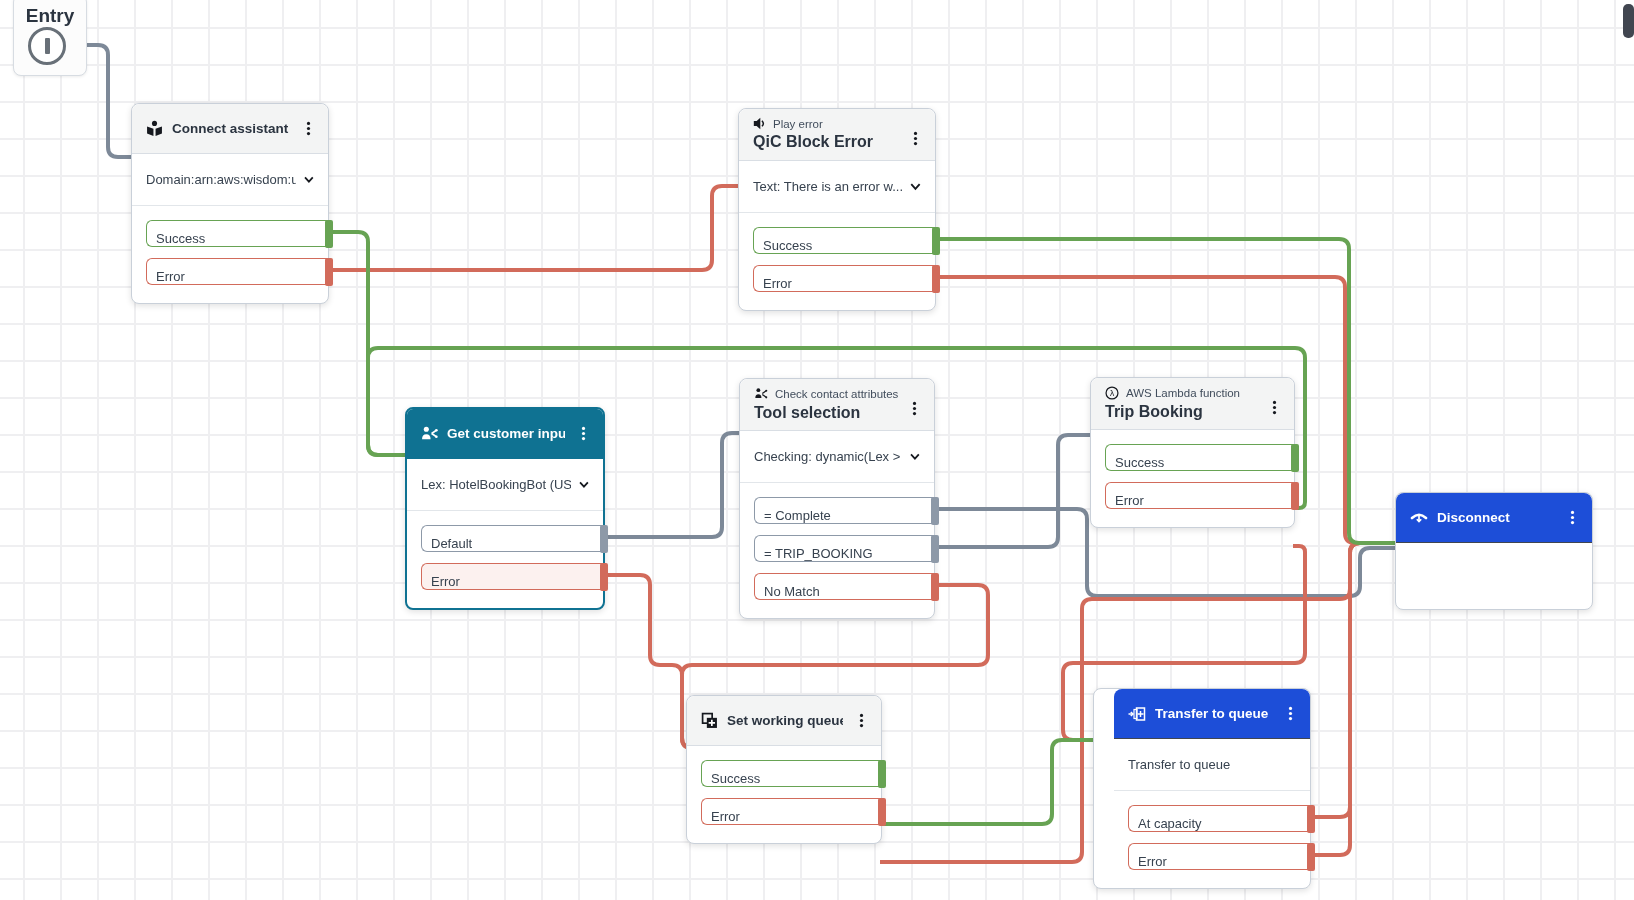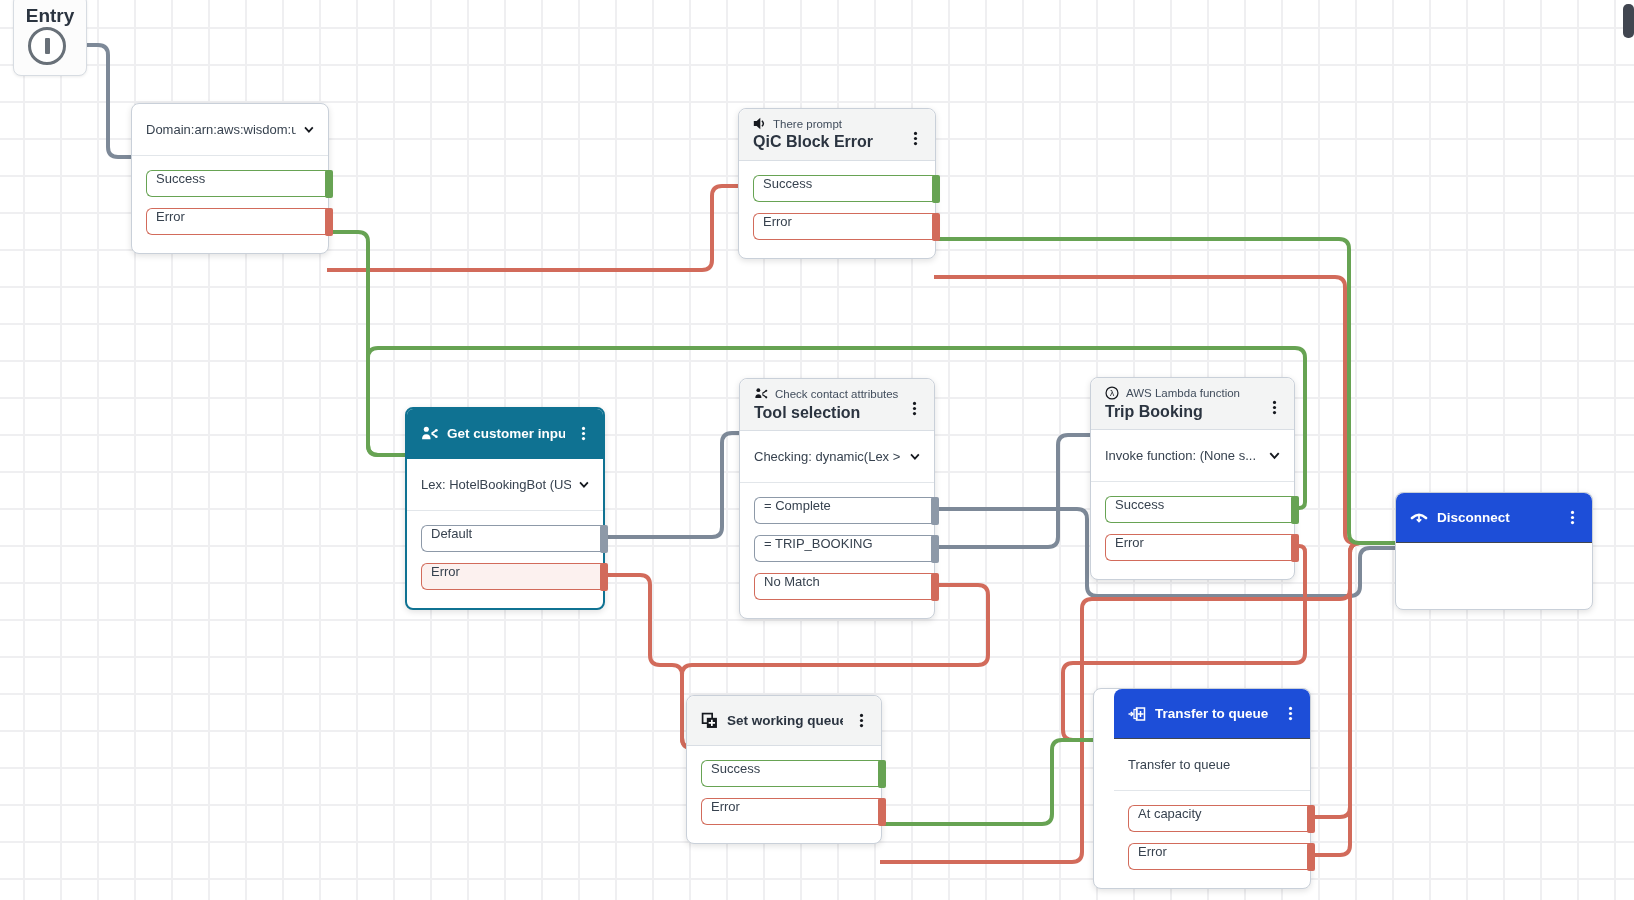--- a/index.html
+++ b/index.html
@@ -39,21 +39,21 @@
     display:flex;align-items:center;justify-content:space-between;gap:6px;
     height:52px;box-sizing:border-box;padding:0 12px 0 14px;
     border-bottom:1px solid #e2e6ea;font-size:13px;color:#37424f;
   }
   .param span{white-space:nowrap;overflow:hidden;}
   .param.no-div{border-bottom:none;}
   .ports{padding:14px 0 14px 0;}
   .port{
     position:relative;height:27px;margin:0 0 11px 14px;box-sizing:border-box;
     border:1.5px solid #8d99a8;border-right:none;border-radius:6px 0 0 6px;
-    display:flex;align-items:flex-start;padding-left:9px;font-size:13px;color:#37424f;
+    display:flex;align-items:flex-end;padding-left:9px;font-size:13px;color:#37424f;
     background:#fff;margin-right:-1px;
   }
   .port:last-child{margin-bottom:4px;}
   .port .stub{position:absolute;right:-4px;top:-1.5px;bottom:-1.5px;width:8px;border-radius:2px;}
   .port.p-green{border-color:#67a353;}.port.p-green .stub{background:#67a353;}
   .port.p-red{border-color:#d26b5b;}.port.p-red .stub{background:#d26b5b;}
   .port.p-gray{border-color:#8d99a8;}.port.p-gray .stub{background:#8d99a8;}
   .port.hl{background:#fcf1ef;}
   .entry-card{
     position:absolute;left:13px;top:-6px;width:72px;height:80px;background:#fcfcfc;
@@ -108,20 +108,37 @@
     </svg>
 
   <div class="entry-card">
     <div class="entry-label">Entry</div>
     <div class="entry-circle">
         <div class="bar"></div>
       </div>
   </div>
 
   <div class="node" style="left:131px;top:103px;width:196px;">
+    <div class="hd">
+      <span class="ic">
+        <svg width="17" height="17" viewBox="0 0 16 16" fill="#16191f">
+            <circle cx="8" cy="3.2" r="2.4"></circle>
+            <path d="M1 6 L7 8.2 L7 15 L1 12.8 Z"></path>
+            <path d="M15 6 L9 8.2 L9 15 L15 12.8 Z"></path>
+          </svg>
+      </span>
+      <span class="t">Connect assistant</span>
+      <span class="kebab">
+        <svg width="15" height="17" viewBox="0 0 16 16" fill="#16191f">
+            <circle cx="8" cy="2.6" r="1.7"></circle>
+            <circle cx="8" cy="8" r="1.7"></circle>
+            <circle cx="8" cy="13.4" r="1.7"></circle>
+          </svg>
+      </span>
+    </div>
     <div class="param">
       <span>Domain:arn:aws:wisdom:u...</span>
       <svg width="15" height="15" viewBox="0 0 16 16" fill="none" stroke="#16191f" stroke-width="2">
           <polyline points="3.5,5.5 8,10.5 12.5,5.5"></polyline>
         </svg>
     </div>
     <div class="ports">
       <div class="port p-green">
           <span>Success</span>
           <i class="stub"></i>
@@ -136,31 +153,37 @@
   <div class="node" style="left:738px;top:108px;width:196px;">
     <div class="hd two">
       <div class="hd2col">
         <div class="typerow">
           <span class="ic">
             <svg width="13" height="13" viewBox="0 0 16 16">
                 <polygon points="1,5 4.5,5 9,1 9,15 4.5,11 1,11" fill="#16191f"></polygon>
                 <path d="M11,4.5 Q14.5,8 11,11.5" fill="none" stroke="#16191f" stroke-width="1.8"></path>
               </svg>
           </span>
-          <span>There prompt</span>
+          <span>Play error</span>
         </div>
         <span class="t">QiC Block Error</span>
       </div>
       <span class="kebab">
         <svg width="15" height="17" viewBox="0 0 16 16" fill="#16191f">
             <circle cx="8" cy="2.6" r="1.7"></circle>
             <circle cx="8" cy="8" r="1.7"></circle>
             <circle cx="8" cy="13.4" r="1.7"></circle>
           </svg>
       </span>
+    </div>
+    <div class="param">
+      <span>Text: There is an error w...</span>
+      <svg width="15" height="15" viewBox="0 0 16 16" fill="none" stroke="#16191f" stroke-width="2">
+          <polyline points="3.5,5.5 8,10.5 12.5,5.5"></polyline>
+        </svg>
     </div>
     <div class="ports">
       <div class="port p-green">
           <span>Success</span>
           <i class="stub"></i>
         </div>
       <div class="port p-red">
           <span>Error</span>
           <i class="stub"></i>
         </div>
@@ -269,26 +292,20 @@
         <span class="t">Trip Booking</span>
       </div>
       <span class="kebab">
         <svg width="15" height="17" viewBox="0 0 16 16" fill="#16191f">
             <circle cx="8" cy="2.6" r="1.7"></circle>
             <circle cx="8" cy="8" r="1.7"></circle>
             <circle cx="8" cy="13.4" r="1.7"></circle>
           </svg>
       </span>
     </div>
-    <div class="param">
-      <span>Invoke function: (None s...</span>
-      <svg width="15" height="15" viewBox="0 0 16 16" fill="none" stroke="#16191f" stroke-width="2">
-          <polyline points="3.5,5.5 8,10.5 12.5,5.5"></polyline>
-        </svg>
-    </div>
     <div class="ports">
       <div class="port p-green">
           <span>Success</span>
           <i class="stub"></i>
         </div>
       <div class="port p-red">
           <span>Error</span>
           <i class="stub"></i>
         </div>
     </div>

